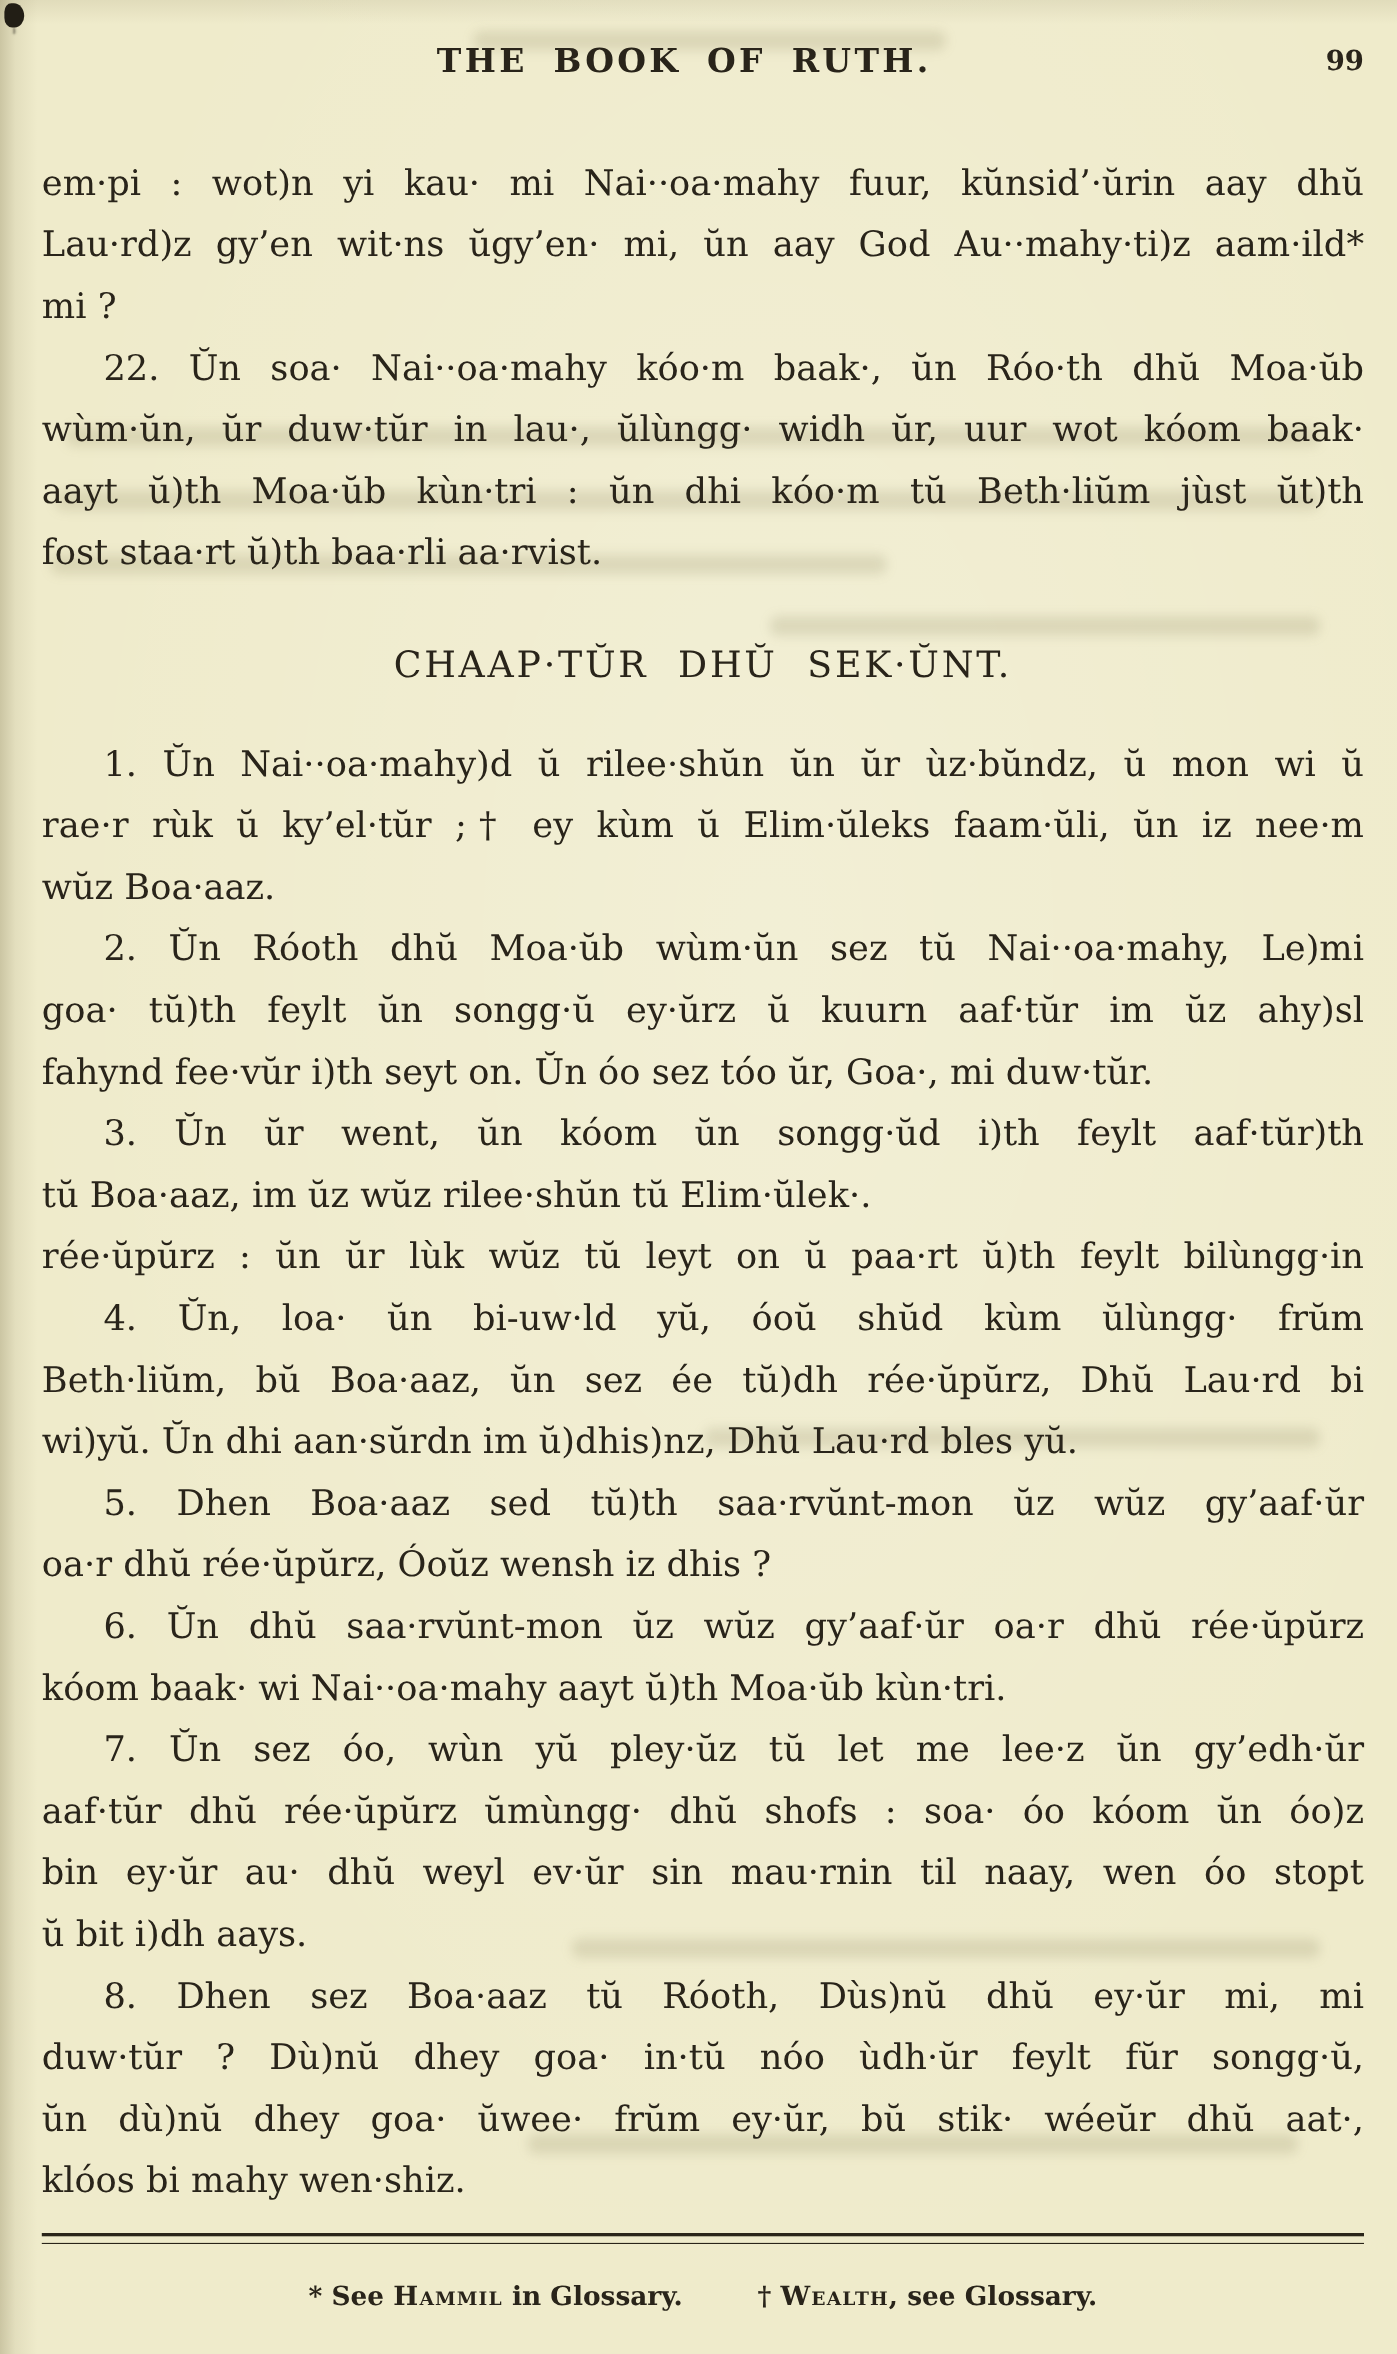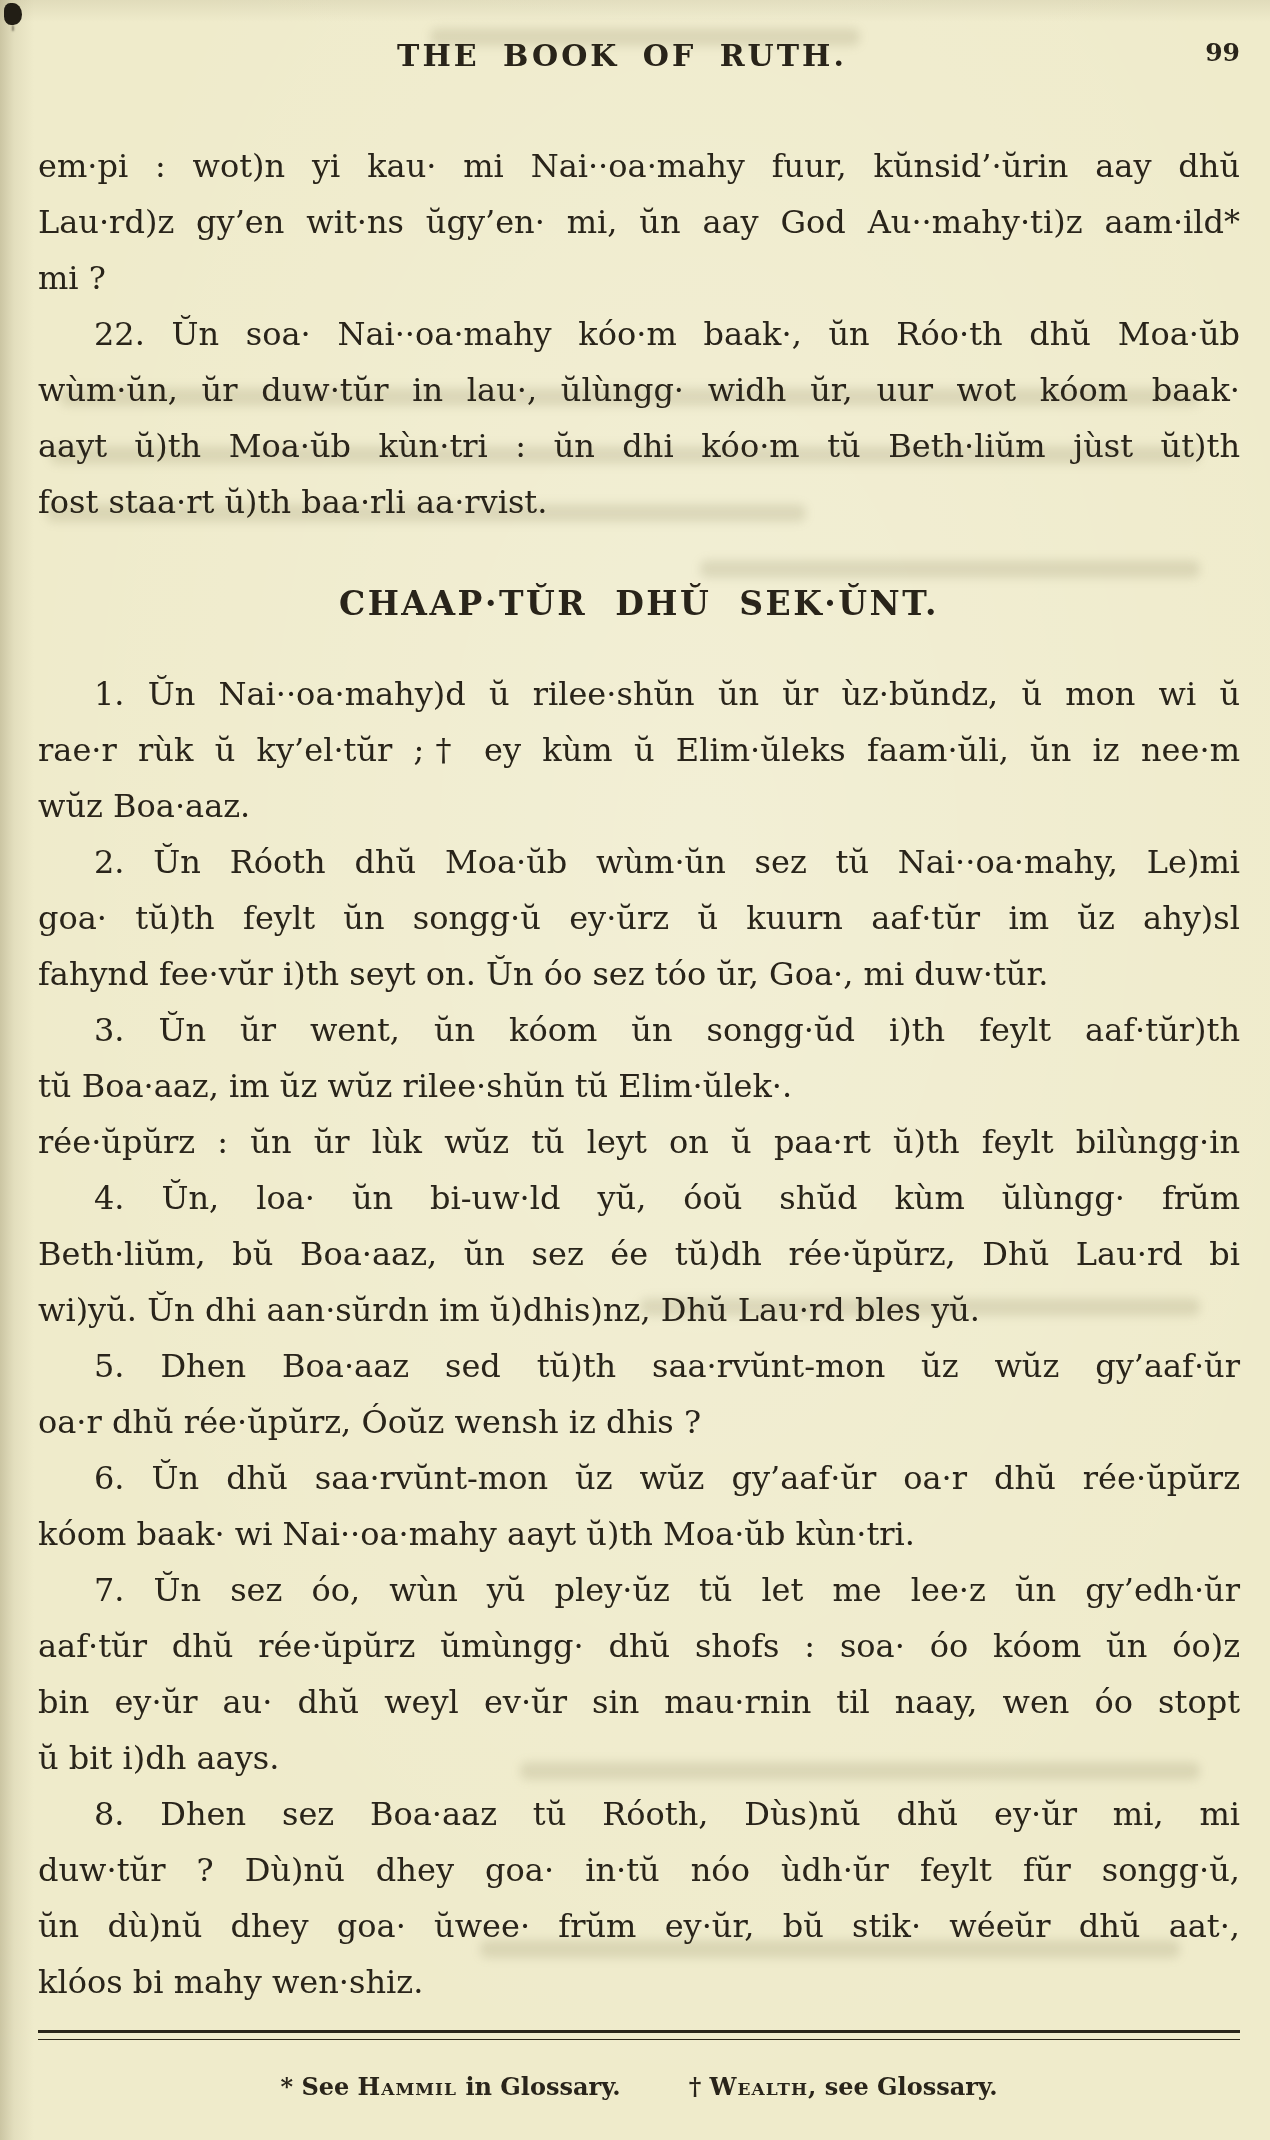--- a/index.html
+++ b/index.html
@@ -30,21 +30,21 @@
     box-shadow:0 14px 2px -8px rgba(34,30,21,.5);
   }
   .ghost{
     position:absolute;height:18px;border-radius:8px;
     background:rgba(110,104,62,0.16);
     filter:blur(5px);
     pointer-events:none;
   }
   .running-head{
     position:absolute;top:38px;left:38px;right:30px;
-    display:flex;align-items:flex-start;
+    display:flex;align-items:center;
   }
   .head-title{
     flex:1;text-align:center;
     font-size:30px;font-weight:bold;letter-spacing:3px;word-spacing:10px;
     transform:translateX(18px);
   }
   .head-pageno{
     width:70px;text-align:right;font-size:25px;font-weight:bold;
   }
   .text-block{
@@ -53,21 +53,21 @@
   }
   .para{margin:0;}
   .line{
     text-align:justify;text-align-last:justify;
     white-space:normal;
   }
   .line.last{text-align:left;text-align-last:left;}
   .para.indent .line:first-child{text-indent:56px;}
   .chapter-heading{
     text-align:center;
-    font-size:33px;font-weight:bold;letter-spacing:2.5px;word-spacing:14px;
+    font-size:33px;font-weight:normal;letter-spacing:2.5px;word-spacing:14px;
     margin:52px 0 40px 0;
     line-height:44px;
   }
   .footer{
     position:absolute;left:38px;right:30px;top:2030px;
   }
   .rule{
     height:6px;
     border-top:3px solid #2a2519;
     border-bottom:1px solid #2a2519;

